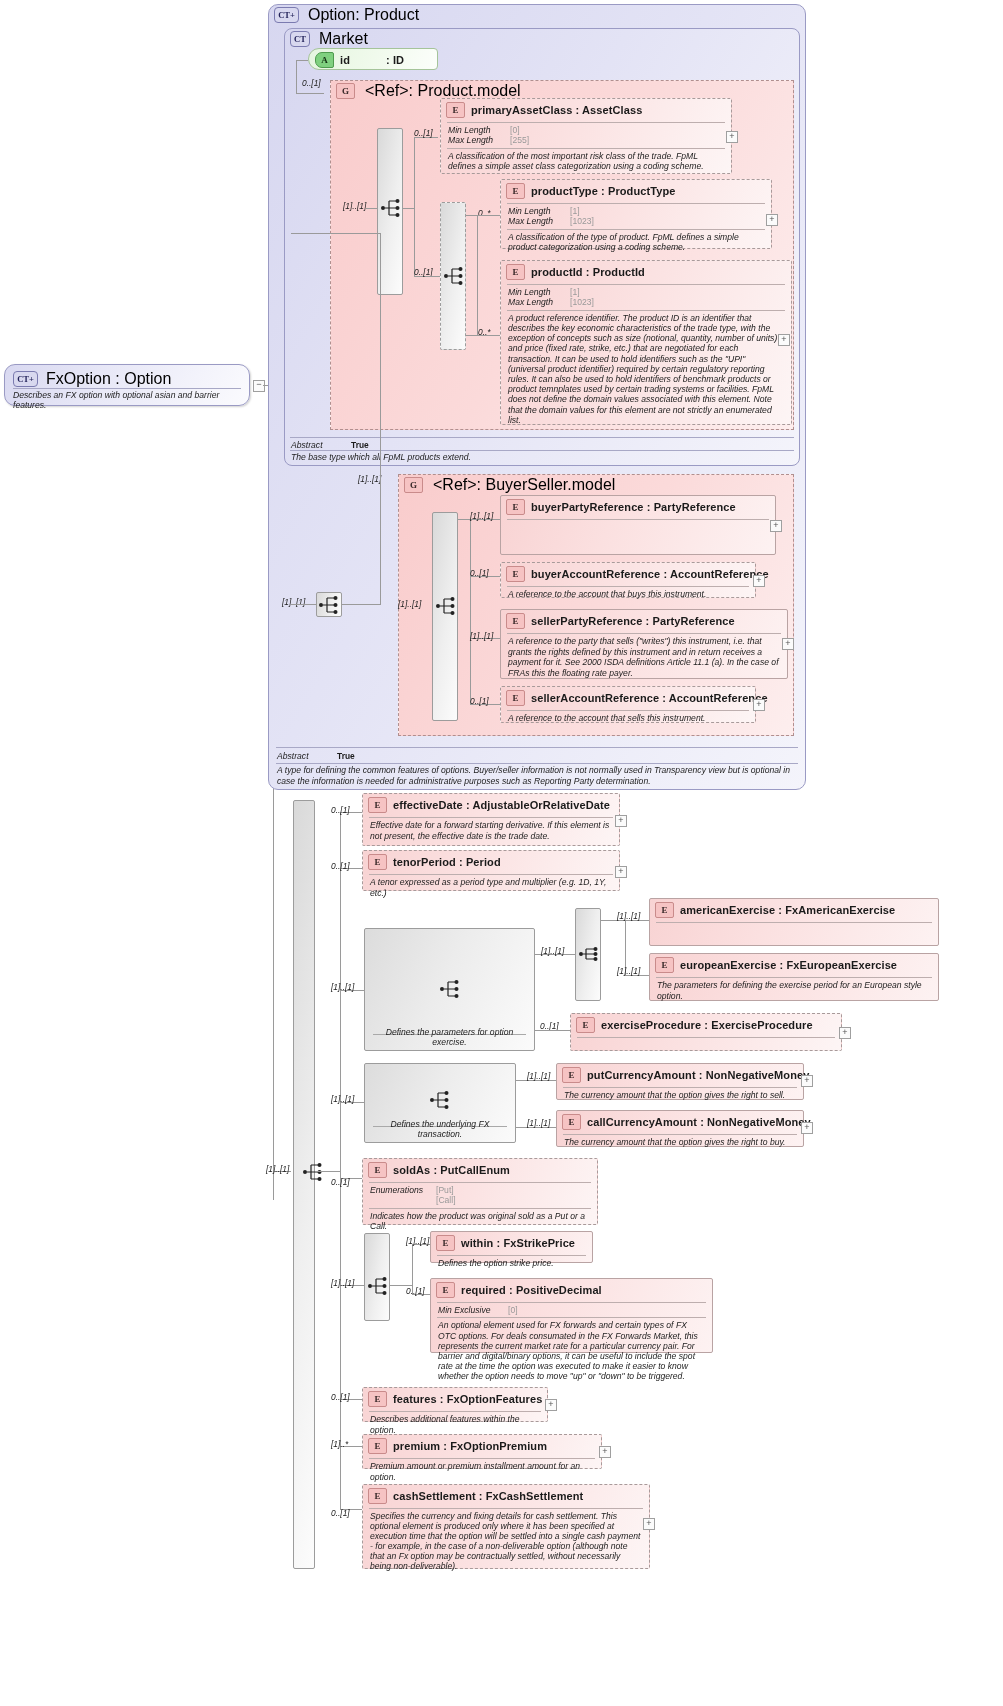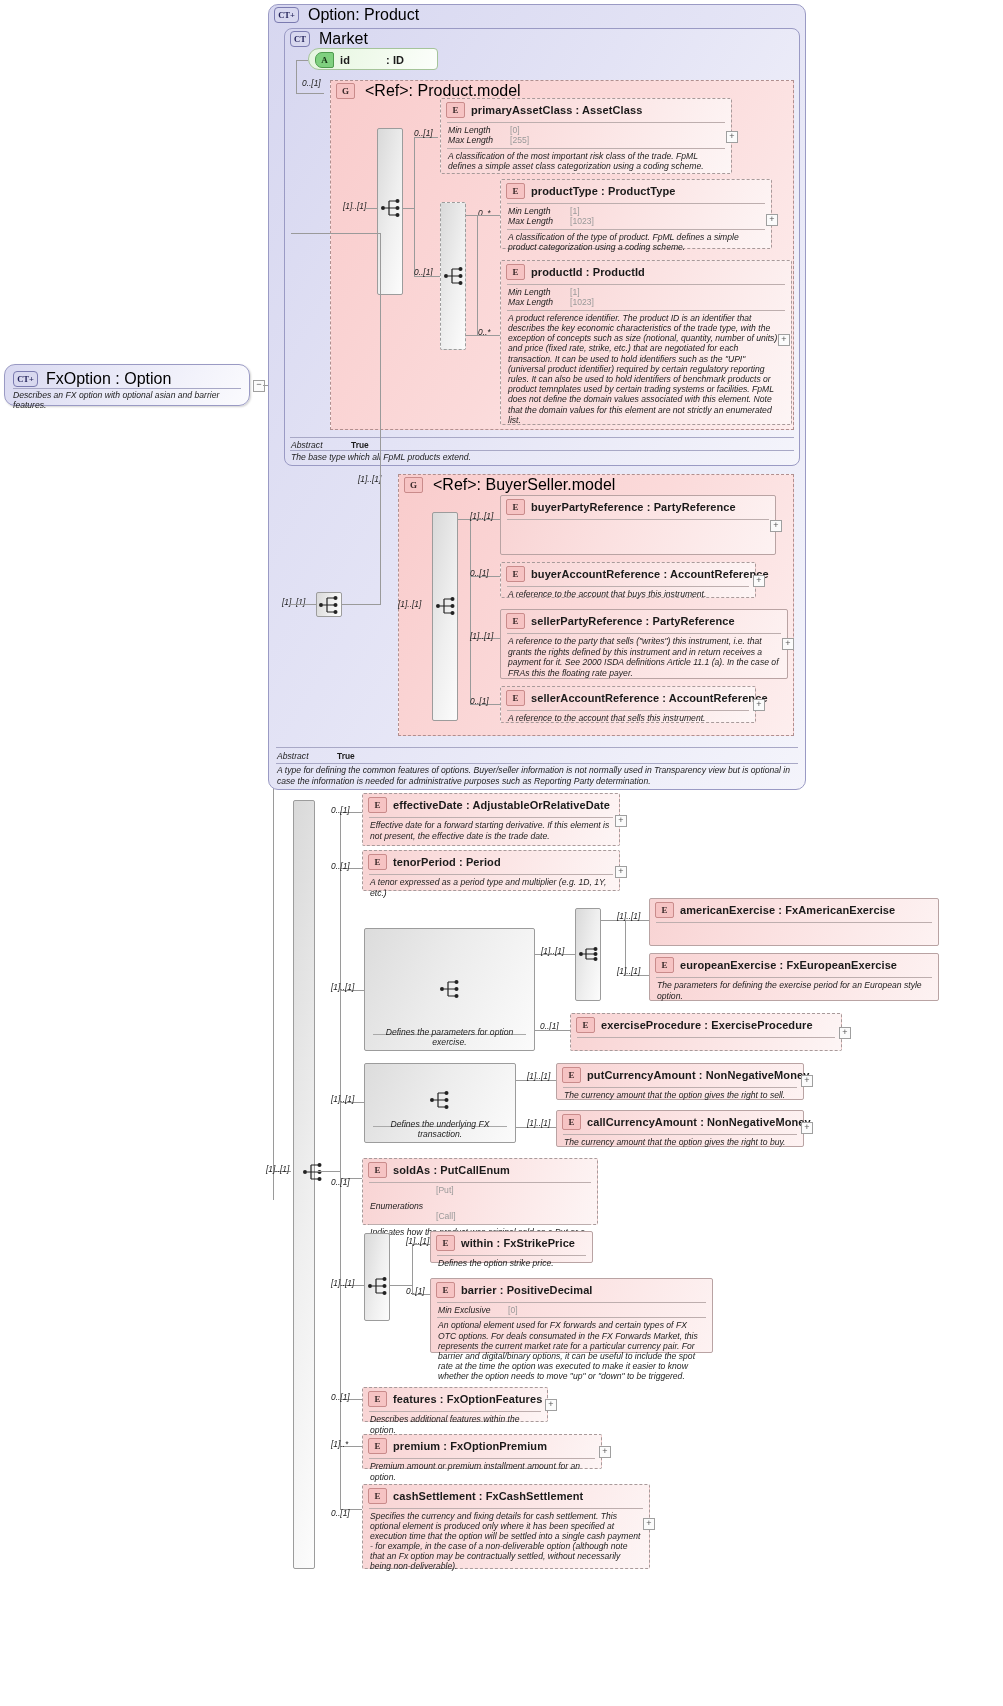--- a/index.html
+++ b/index.html
@@ -450,21 +450,21 @@
 <div class="plus" style="left:801px;top:1122px;">+</div>
 
 <div class="card dashed" style="left:362px;top:1158px;width:236px;height:67px;">
   <div class="hdr">
     <span class="badge">E</span>
     <span class="ttl">soldAs : PutCallEnum</span>
   </div>
   <div class="sep" style="margin-top:1px;"></div>
   <div class="facets">
     <div class="row">
-        <span class="fn" style="width:66px;flex:0 0 66px;margin-top:16px;">Enumerations</span>
+        <span class="fn" style="width:66px;flex:0 0 66px;">Enumerations</span>
         <span class="fv">[Put]</span>
       </div>
     <div class="row">
         <span class="fn" style="width:66px;flex:0 0 66px;"></span>
         <span class="fv">[Call]</span>
       </div>
   </div>
   <div class="sep"></div>
   <div class="desc">Indicates how the product was original sold as a Put or a Call.</div>
 </div>
@@ -491,21 +491,21 @@
     <span class="badge">E</span>
     <span class="ttl">within : FxStrikePrice</span>
   </div>
   <div class="sep" style="margin-top:1px;"></div>
   <div class="desc">Defines the option strike price.</div>
 </div>
 
 <div class="card" style="left:430px;top:1278px;width:283px;height:75px;">
   <div class="hdr">
     <span class="badge">E</span>
-    <span class="ttl">barrier : PositiveDecimal</span>
+    <span class="ttl">required : PositiveDecimal</span>
   </div>
   <div class="sep" style="margin-top:1px;"></div>
   <div class="facets">
     <div class="row">
         <span class="fn" style="width:70px;flex:0 0 70px;">Min Exclusive</span>
         <span class="fv">[0]</span>
       </div>
   </div>
   <div class="sep"></div>
   <div class="desc" style="line-height:10.1px;">An optional element used for FX forwards and certain types of FX OTC options. For deals consumated in the FX Forwards Market, this represents the current market rate for a particular currency pair. For barrier and digital/binary options, it can be useful to include the spot rate at the time the option was executed to make it easier to know whether the option needs to move "up" or "down" to be triggered.</div>

